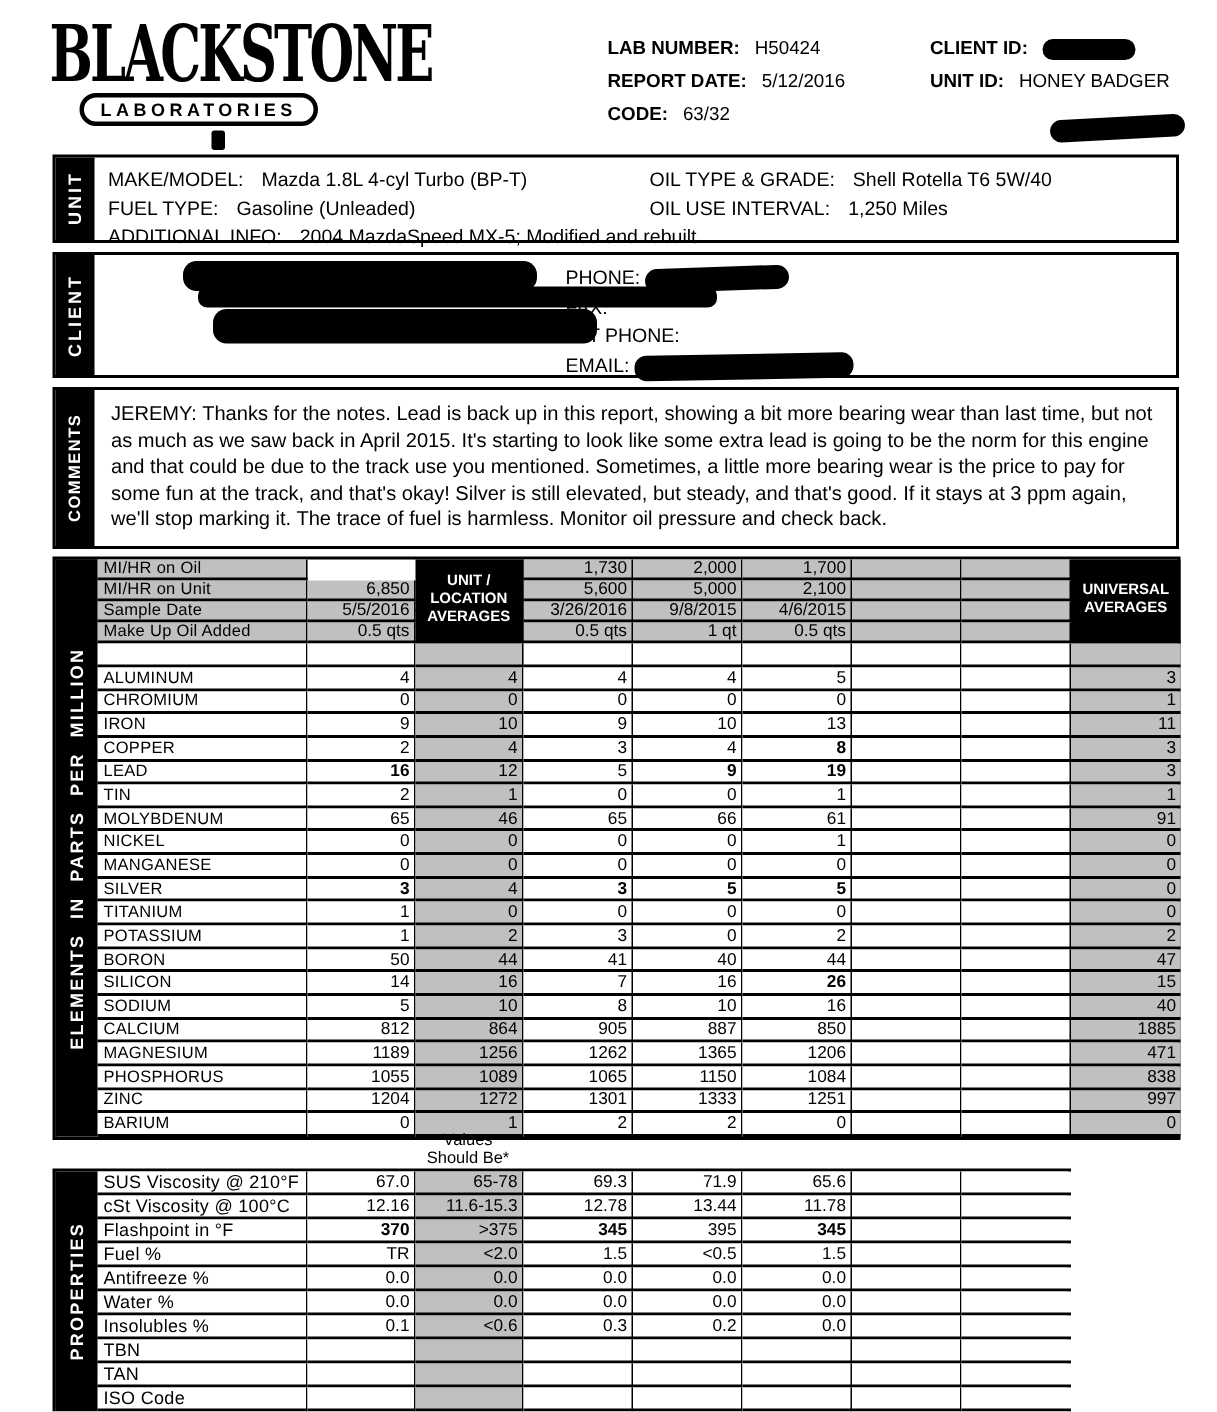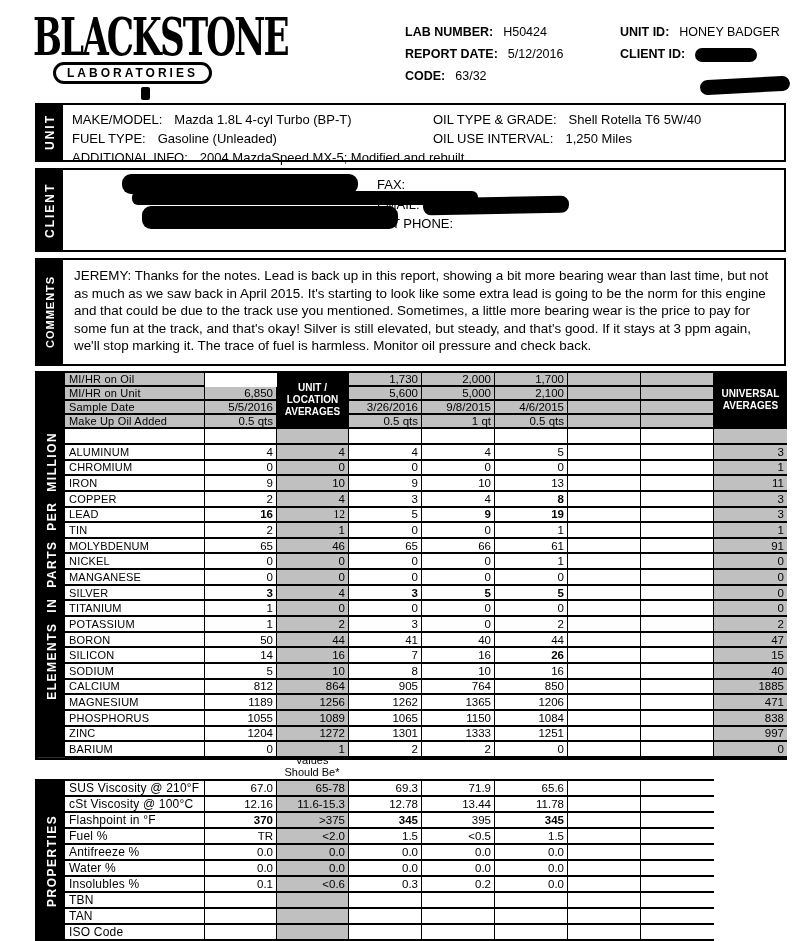--- a/index.html
+++ b/index.html
@@ -86,24 +86,24 @@
     <div class="info-row">
       <span class="lab">REPORT DATE:</span><span>5/12/2016</span>
     </div>
     <div class="info-row">
       <span class="lab">CODE:</span><span>63/32</span>
     </div>
   </div>
 
   <div class="info-block" style="left:620px;">
     <div class="info-row">
+      <span class="lab">CLIENT ID:</span><span class="blob" style="width:62px;height:14px;border-radius:7px;"></span>
+    </div>
+    <div class="info-row">
       <span class="lab">UNIT ID:</span><span>HONEY BADGER</span>
-    </div>
-    <div class="info-row">
-      <span class="lab">CLIENT ID:</span><span class="blob" style="width:62px;height:14px;border-radius:7px;"></span>
     </div>
   </div>
   <div class="blob" style="position:absolute;left:700px;top:78px;width:90px;height:15px;border-radius:8px;transform:rotate(-3deg);"></div>
 
   <div class="sect" style="top:103px;height:59px;">
     <div class="vband">UNIT</div>
     <div class="sect-content unit-pad">
       <div class="unit-row">
         <span class="lab">MAKE/MODEL:</span><span>Mazda 1.8L 4-cyl Turbo (BP-T)</span>
         <span class="unit-right"><span class="lab">OIL TYPE &amp; GRADE:</span><span>Shell Rotella T6 5W/40</span></span>
@@ -118,23 +118,24 @@
     </div>
   </div>
 
   <div class="sect" style="top:168px;height:84px;">
     <div class="vband">CLIENT</div>
     <div class="sect-content">
       <div class="redact" style="left:59px;top:4px;width:236px;height:20px;"></div>
       <div class="redact" style="left:69px;top:21px;width:346px;height:14px;border-radius:6px;"></div>
       <div class="redact" style="left:79px;top:36px;width:256px;height:23px;"></div>
       <div class="client-right">
+        <div class="client-label"><span>PHONE:</span> <span class="blob" style="width:96px;height:16px;border-radius:8px;transform:rotate(-2deg);"></span></div>
         <div class="client-label"><span>FAX:</span></div>
+        <div class="client-label"><span>ALT PHONE:</span></div>
         <div class="client-label"><span>EMAIL:</span> <span class="blob" style="width:146px;height:17px;border-radius:8px;transform:rotate(-1deg);"></span></div>
-        <div class="client-label"><span>ALT PHONE:</span></div>
       </div>
     </div>
   </div>
 
   <div class="sect" style="top:258px;height:108px;">
     <div class="vband" style="font-size:11px;letter-spacing:1px;">COMMENTS</div>
     <div class="sect-content">
       <div class="comments-text">JEREMY:  Thanks for the notes. Lead is back up in this report, showing a bit more bearing wear than last time, but not as much as we saw back in April 2015. It's starting to look like some extra lead is going to be the norm for this engine and that could be due to the track use you mentioned. Sometimes, a little more bearing wear is the price to pay for some fun at the track, and that's okay! Silver is still elevated, but steady, and that's good. If it stays at 3 ppm again, we'll stop marking it. The trace of fuel is harmless. Monitor oil pressure and check back.</div>
     </div>
   </div>
@@ -214,21 +215,21 @@
       <div class="cell val" style="grid-area: 9 / 3;">2</div>
       <div class="cell val gray" style="grid-area: 9 / 4;">4</div>
       <div class="cell val" style="grid-area: 9 / 5;">3</div>
       <div class="cell val" style="grid-area: 9 / 6;">4</div>
       <div class="cell val b" style="grid-area: 9 / 7;">8</div>
       <div class="cell val" style="grid-area: 9 / 8;"></div>
       <div class="cell val" style="grid-area: 9 / 9;"></div>
       <div class="cell val gray" style="grid-area: 9 / 10; border-right: none;">3</div>
       <div class="cell lbl" style="grid-area: 10 / 2;">LEAD</div>
       <div class="cell val b" style="grid-area: 10 / 3;">16</div>
-      <div class="cell val gray" style="grid-area: 10 / 4; font-family: Liberation Serif, serif;">12</div>
+      <div class="cell val gray" style="grid-area: 10 / 4;">12</div>
       <div class="cell val" style="grid-area: 10 / 5;">5</div>
       <div class="cell val b" style="grid-area: 10 / 6;">9</div>
       <div class="cell val b" style="grid-area: 10 / 7;">19</div>
       <div class="cell val" style="grid-area: 10 / 8;"></div>
       <div class="cell val" style="grid-area: 10 / 9;"></div>
       <div class="cell val gray" style="grid-area: 10 / 10; border-right: none;">3</div>
       <div class="cell lbl" style="grid-area: 11 / 2;">TIN</div>
       <div class="cell val" style="grid-area: 11 / 3;">2</div>
       <div class="cell val gray" style="grid-area: 11 / 4;">1</div>
       <div class="cell val" style="grid-area: 11 / 5;">0</div>
@@ -315,21 +316,21 @@
       <div class="cell val" style="grid-area: 20 / 5;">8</div>
       <div class="cell val" style="grid-area: 20 / 6;">10</div>
       <div class="cell val" style="grid-area: 20 / 7;">16</div>
       <div class="cell val" style="grid-area: 20 / 8;"></div>
       <div class="cell val" style="grid-area: 20 / 9;"></div>
       <div class="cell val gray" style="grid-area: 20 / 10; border-right: none;">40</div>
       <div class="cell lbl" style="grid-area: 21 / 2;">CALCIUM</div>
       <div class="cell val" style="grid-area: 21 / 3;">812</div>
       <div class="cell val gray" style="grid-area: 21 / 4;">864</div>
       <div class="cell val" style="grid-area: 21 / 5;">905</div>
-      <div class="cell val" style="grid-area: 21 / 6;">764</div>
+      <div class="cell val" style="grid-area: 21 / 6;">887</div>
       <div class="cell val" style="grid-area: 21 / 7;">850</div>
       <div class="cell val" style="grid-area: 21 / 8;"></div>
       <div class="cell val" style="grid-area: 21 / 9;"></div>
       <div class="cell val gray" style="grid-area: 21 / 10; border-right: none;">1885</div>
       <div class="cell lbl" style="grid-area: 22 / 2;">MAGNESIUM</div>
       <div class="cell val" style="grid-area: 22 / 3;">1189</div>
       <div class="cell val gray" style="grid-area: 22 / 4;">1256</div>
       <div class="cell val" style="grid-area: 22 / 5;">1262</div>
       <div class="cell val" style="grid-area: 22 / 6;">1365</div>
       <div class="cell val" style="grid-area: 22 / 7;">1206</div>

